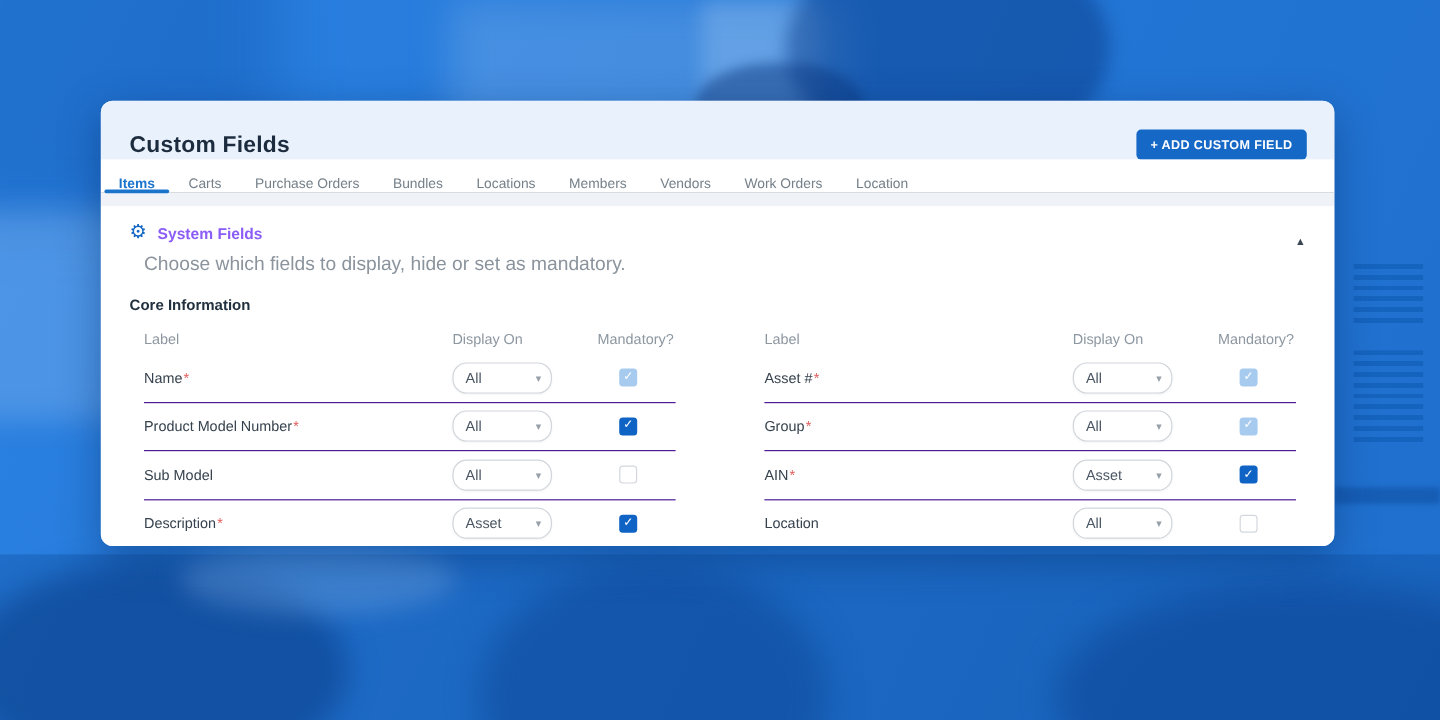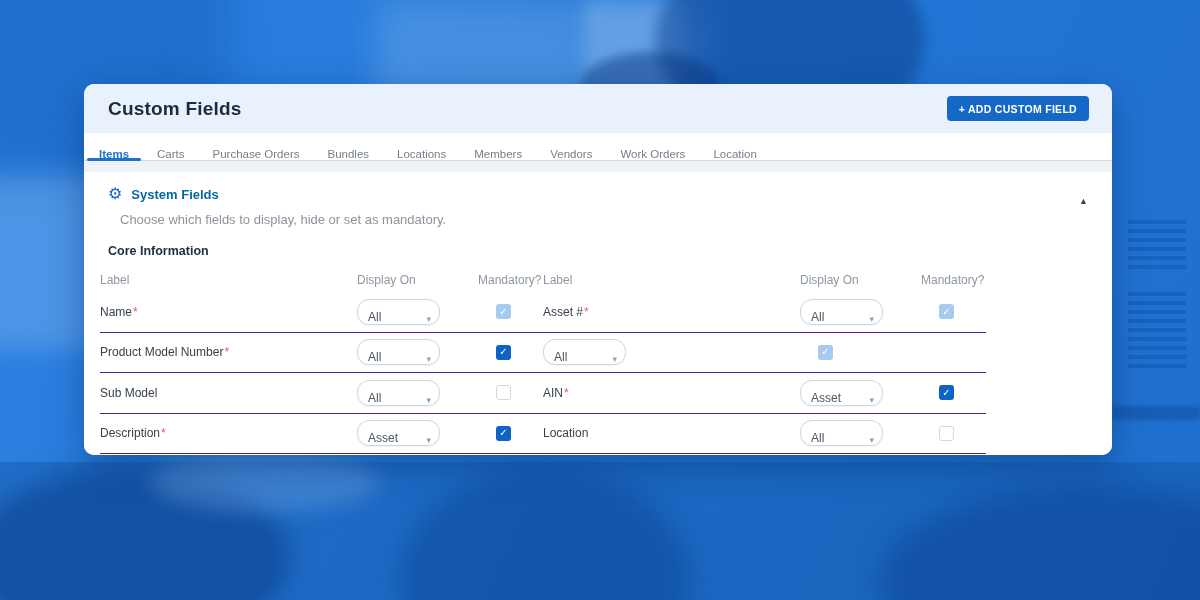--- a/index.html
+++ b/index.html
@@ -25,58 +25,58 @@
   .bg-blob-b1     { left:-30px; top:468px; width:320px; height:180px; background:rgba(9,60,135,.55); border-radius:50%; filter:blur(12px); }
   .bg-blob-b2     { left:400px; top:470px; width:290px; height:220px; background:rgba(11,68,148,.5); border-radius:50%; filter:blur(14px); }
   .bg-blob-b3     { left:880px; top:486px; width:420px; height:190px; background:rgba(9,60,138,.45); border-radius:50%; filter:blur(14px); }
   .bg-hand        { left:150px; top:452px; width:230px; height:60px; background:rgba(120,170,225,.35); border-radius:50%; filter:blur(10px); }
 
   
   .card { position:absolute; left:84px; top:84px; width:1028px; height:371px; background:#fff;
           border-radius:10px; box-shadow:0 10px 34px rgba(3,38,90,.38); overflow:hidden;
           display:flex; flex-direction:column; }
 
-  .card-header { background:#e9f2fc; height:49px; flex:0 0 49px; display:flex; align-items:center;
+  .card-header { background:#e9f2fc; height:49px; flex:0 0 49px; display:flex; align-items:flex-end;
                  justify-content:space-between; padding:0 23px 0 24px; }
   .card-title  { font-size:19px; font-weight:bold; color:#1c2b3d; letter-spacing:.2px; }
   .add-btn { background:#1568c6; color:#fff; font-size:10.5px; font-weight:bold; letter-spacing:.3px;
              border:none; border-radius:4px; height:25px; padding:0 12px; cursor:pointer;
              font-family:"Liberation Sans", sans-serif; }
 
   .tabs { display:flex; height:28px; flex:0 0 28px; padding:0 1px; background:#fff;
           border-bottom:1px solid #d8dce1;align-items:flex-end; }
   .tab  { font-size:11.5px; color:#75808a; padding:0 14px; display:flex; align-items:center;
           position:relative; cursor:pointer; white-space:nowrap; }
   .tab.active { color:#1a74cc; font-weight:bold; }
   .tab.active::after { content:""; position:absolute; left:2px; right:2px; bottom:-1px; height:3px;
                        background:#1a74cc; border-radius:2px; }
 
   .tab-strip { height:11px; flex:0 0 11px; background:#eff3f7; }
 
   .content { flex:1; background:#fff; position:relative; }
 
   .section-head { display:flex; align-items:center; gap:9px; margin:14px 0 0 24px; }
   .gear { color:#1266c4; font-size:16px; line-height:1; }
-  .section-title { font-size:13px; font-weight:bold; color:#0369a1; }
+  .section-title { font-size:13px; font-weight:bold; color:#8b5cf6; }
   .collapse-caret { position:absolute; top:24px; right:24px; font-size:9px; color:#3a4653; cursor:pointer; }
 
-  .section-desc { margin:10px 0 0 36px; font-size:13px; color:#8b949d; }
+  .section-desc { margin:10px 0 0 36px; font-size:16px; color:#8b949d; }
   .group-title  { margin:17px 0 0 24px; font-size:12.5px; font-weight:bold; color:#22313f; }
 
-  .columns { display:grid; grid-template-columns:443px 443px; margin:9px 32px 0 16px; }
+  .columns { display:grid; grid-template-columns:443px 443px; column-gap:74px; margin:9px 32px 0 36px; }
 
   .hdr-row, .field-row { display:grid; grid-template-columns:257px 121px 65px; align-items:center; }
   .hdr-row { height:25px; font-size:12px; color:#8d97a1; }
   .field-row { height:40.5px; border-bottom:1px solid #4c1d95; font-size:12px; color:#36424e; }
 
   .flabel { font-weight:normal; }
   .req { color:#e25c5c; margin-left:1px; }
 
   .select { width:83px; height:26px; border:1px solid #d2d6db; border-radius:12px; background:#fff;
-            display:flex; align-items:flex-end; justify-content:space-between; padding:0 8px 0 10px;
+            display:flex; align-items:center; justify-content:space-between; padding:0 8px 0 10px;
             font-size:12px; color:#4a5663; cursor:pointer; box-shadow:0 1px 2px rgba(40,60,90,.06); }
   .sel-caret { font-size:9px; color:#98a1aa; }
 
   .cb { width:15px; height:15px; border-radius:3px; margin-left:18px; display:flex; align-items:center;
         justify-content:center; font-size:10px; line-height:1; color:#fff; cursor:pointer; }
   .cb.unchecked { background:#fff; border:1px solid #d4d8dd; }
   .cb.checked { background:#0e63c5; }
   .cb.checked_disabled { background:#a7cbee; cursor:default; }
 
   
@@ -191,20 +191,21 @@
               <span class="flabel">Asset #<span class="req">*</span></span>
               <div class="select">
                 <span class="sel-val">All</span>
                 <span class="sel-caret">▾</span>
               </div>
               <div class="cb checked_disabled">
                 <span>✓</span>
               </div>
             </div>
             <div class="field-row">
+              <span class="flabel">Group<span class="req">*</span></span>
               <div class="select">
                 <span class="sel-val">All</span>
                 <span class="sel-caret">▾</span>
               </div>
               <div class="cb checked_disabled">
                 <span>✓</span>
               </div>
             </div>
             <div class="field-row">
               <span class="flabel">AIN<span class="req">*</span></span>

